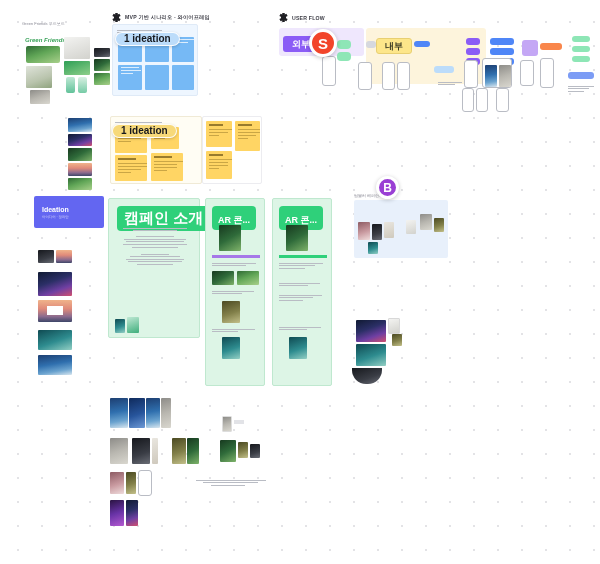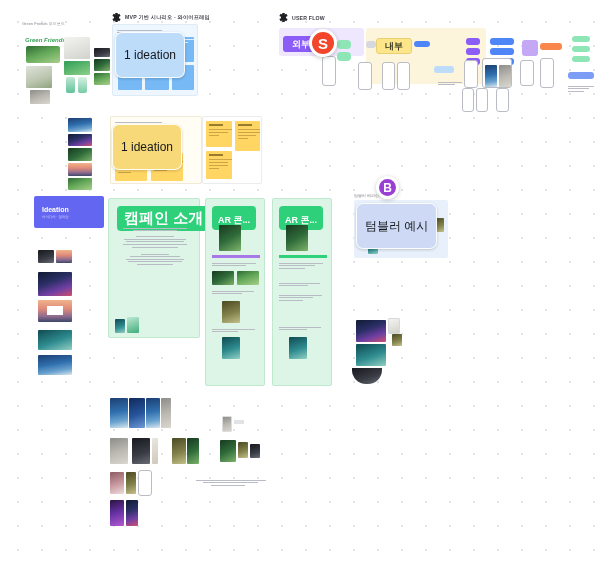--- a/index.html
+++ b/index.html
@@ -32,22 +32,22 @@
     letter-spacing:.2px; white-space:nowrap;
   }
 
   
   .frame { border-radius:2px; }
   .frame-title { position:absolute; top:-7px; left:0; font-size:4px; color:#8a8a95; white-space:nowrap; }
 
   
   .cursor-pill {
     position:absolute; z-index:40;
-    padding:16px 8px; border-radius:7px;
-    font-size:12px; font-weight:normal; color:#16181d;
+    padding:1px 8px; border-radius:7px;
+    font-size:10px; font-weight:bold; color:#16181d;
     white-space:nowrap; line-height:1;
     box-shadow:0 1px 3px rgba(0,0,0,.18);
     border:1.5px solid rgba(255,255,255,.9);
   }
   .pill-blue { background:#bcdcfa; }
   .pill-yellow { background:#f7d979; }
   .pill-lilac { background:#cdd9f5; }
 
   .avatar {
     position:absolute; z-index:50;
@@ -371,21 +371,20 @@
   <div class="abs frame" style="left:354px;top:200px;width:94px;height:58px;background:#e8f0fb;border-radius:2px;">
     <div class="frame-title">텀블러 레퍼런스</div>
     <div class="ph g-rose" style="left:4px;top:22px;width:12px;height:18px;"></div>
     <div class="ph g-dark" style="left:18px;top:24px;width:10px;height:16px;"></div>
     <div class="ph g-paper" style="left:30px;top:22px;width:10px;height:16px;"></div>
     <div class="ph g-teal" style="left:14px;top:42px;width:10px;height:12px;"></div>
     <div class="ph g-bwhite" style="left:52px;top:20px;width:10px;height:14px;"></div>
     <div class="ph g-stone" style="left:66px;top:14px;width:12px;height:16px;"></div>
     <div class="ph g-olive" style="left:80px;top:18px;width:10px;height:14px;"></div>
   </div>
-  <div class="cursor-pill pill-lilac" style="left:356px;top:203px;">텀블러 예시</div>
   <div class="avatar" style="left:376px;top:176px;width:23px;height:23px;background:#9a3fd4;font-size:12px;">
     <span>B</span>
   </div>
 
   <div class="ph g-night" style="left:356px;top:320px;width:30px;height:22px;"></div>
   <div class="ph g-bwhite" style="left:388px;top:318px;width:12px;height:16px;border:1px solid #d8d8d8;"></div>
   <div class="ph g-olive" style="left:392px;top:334px;width:10px;height:12px;"></div>
   <div class="ph g-teal" style="left:356px;top:344px;width:30px;height:22px;"></div>
   <div class="ph g-dark" style="left:352px;top:368px;width:30px;height:16px;border-radius:0 0 14px 14px;"></div>
 

